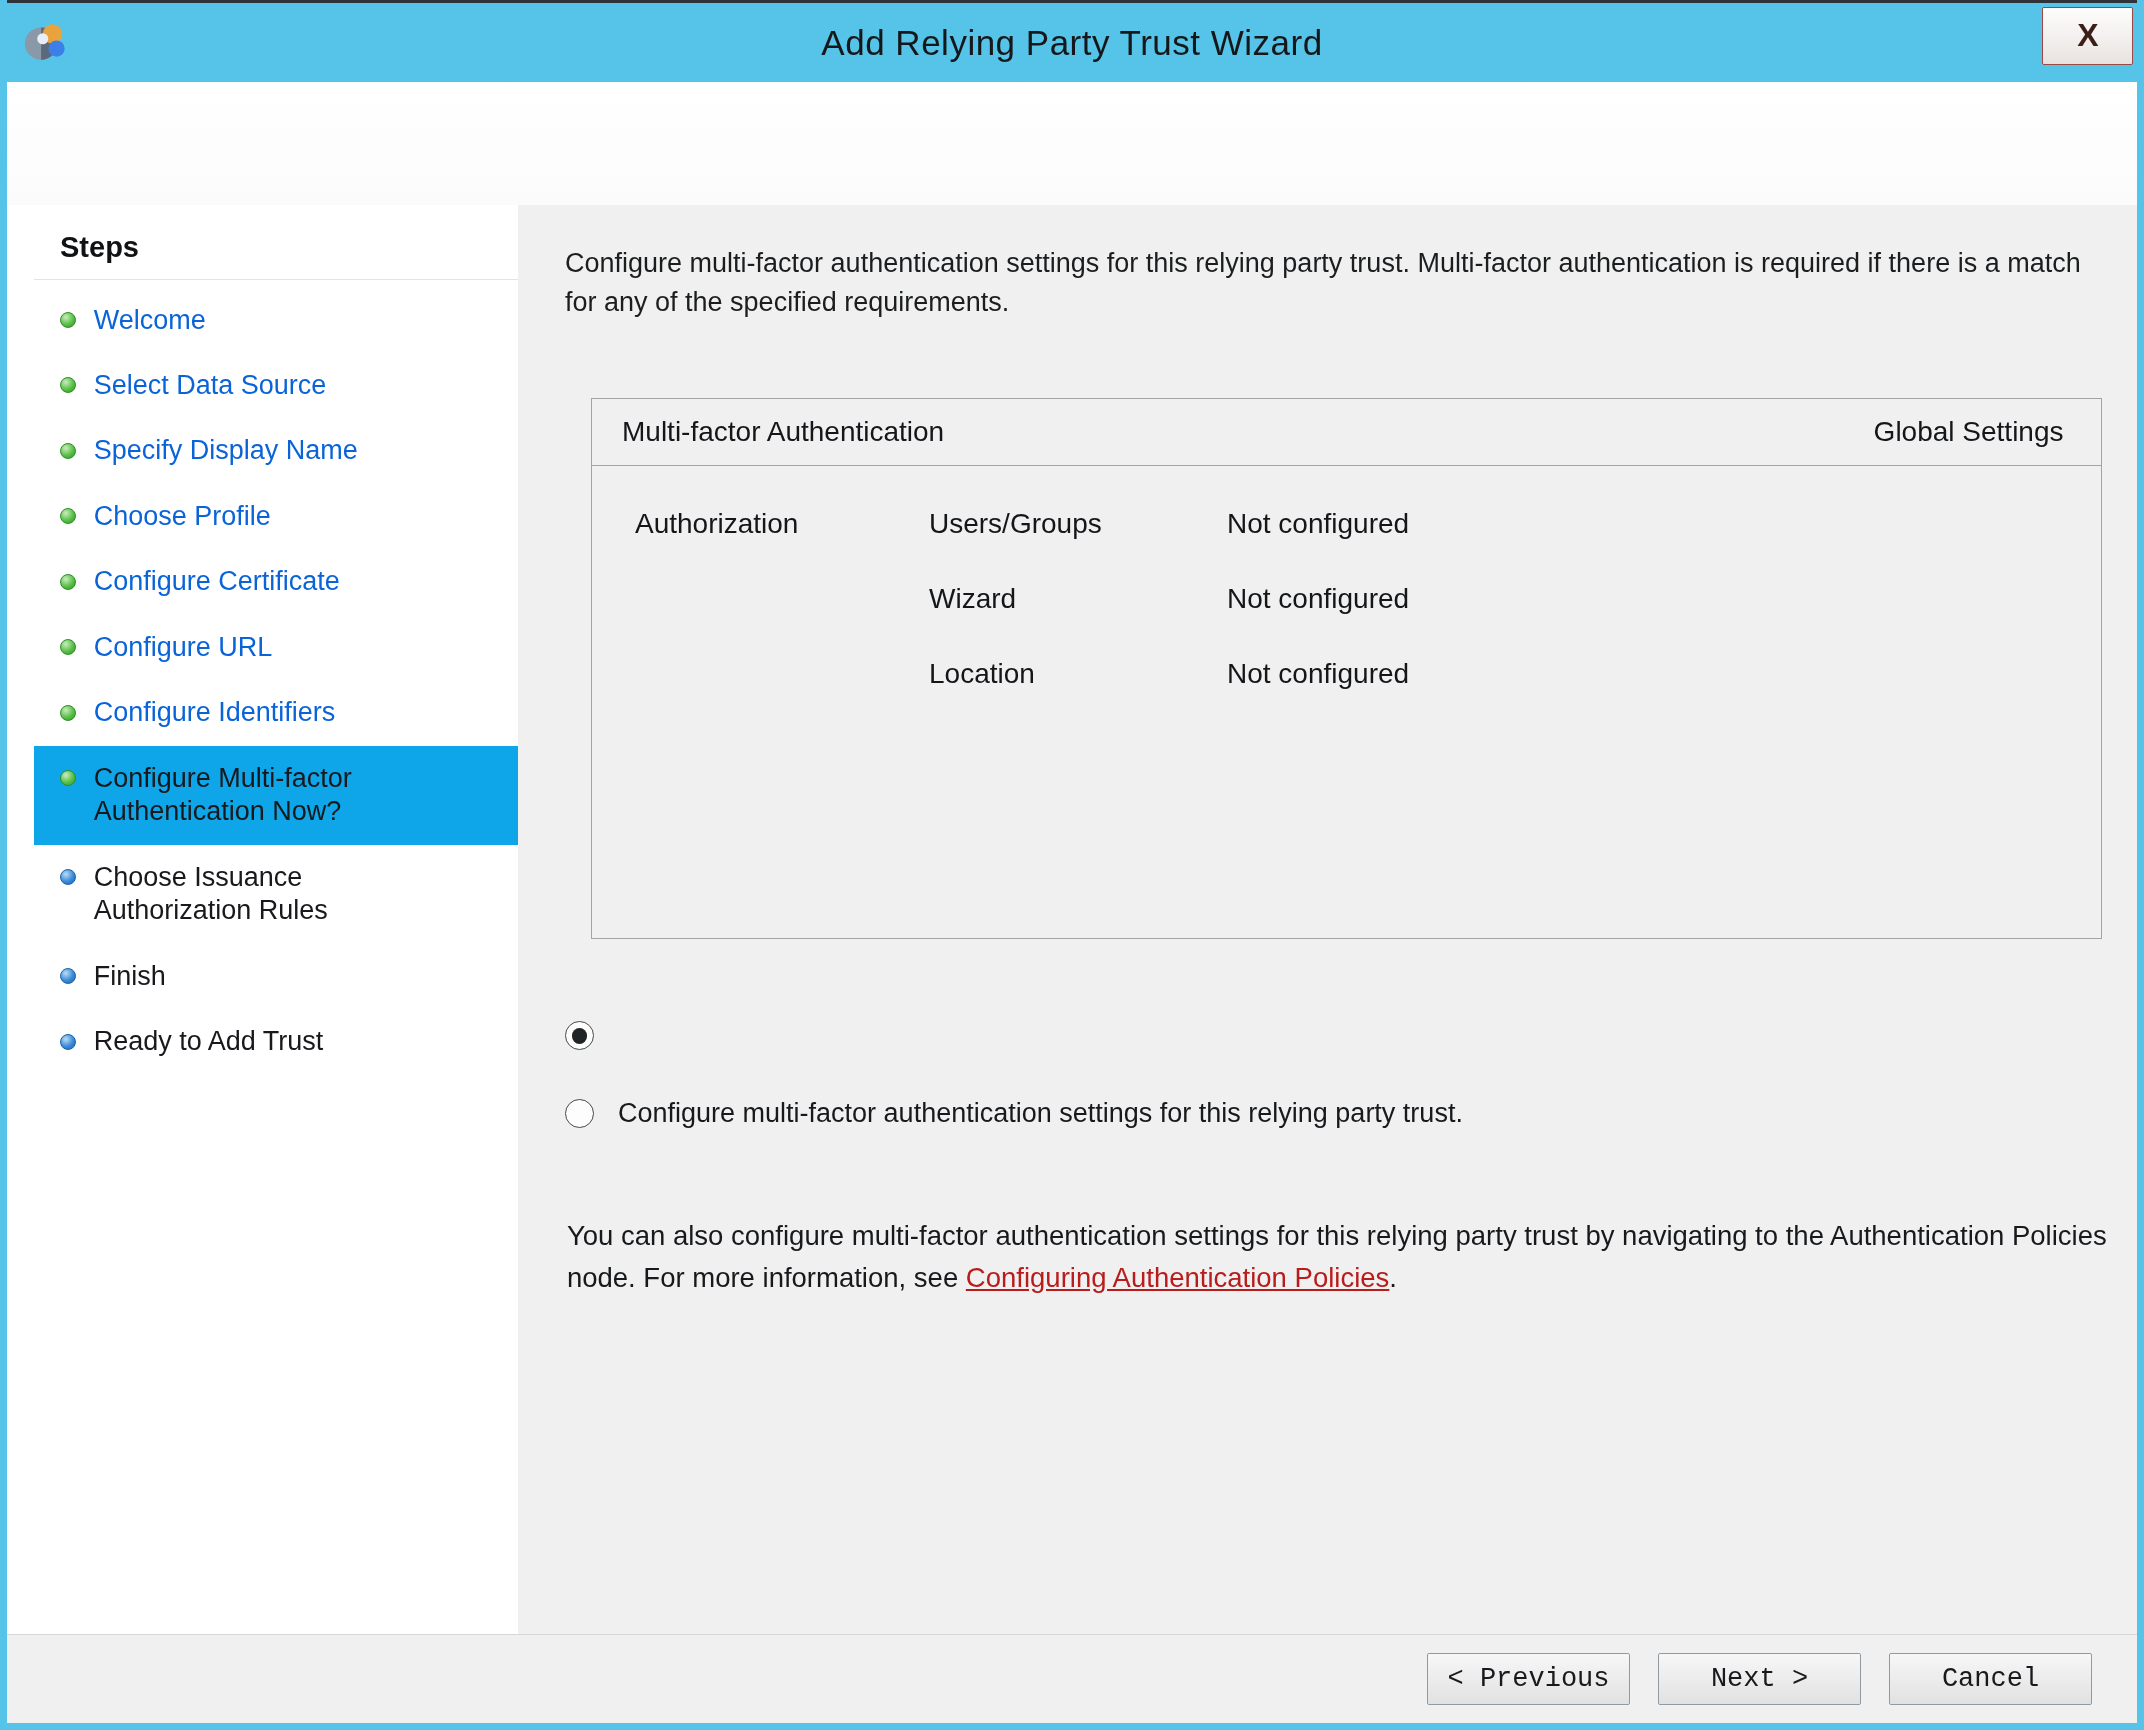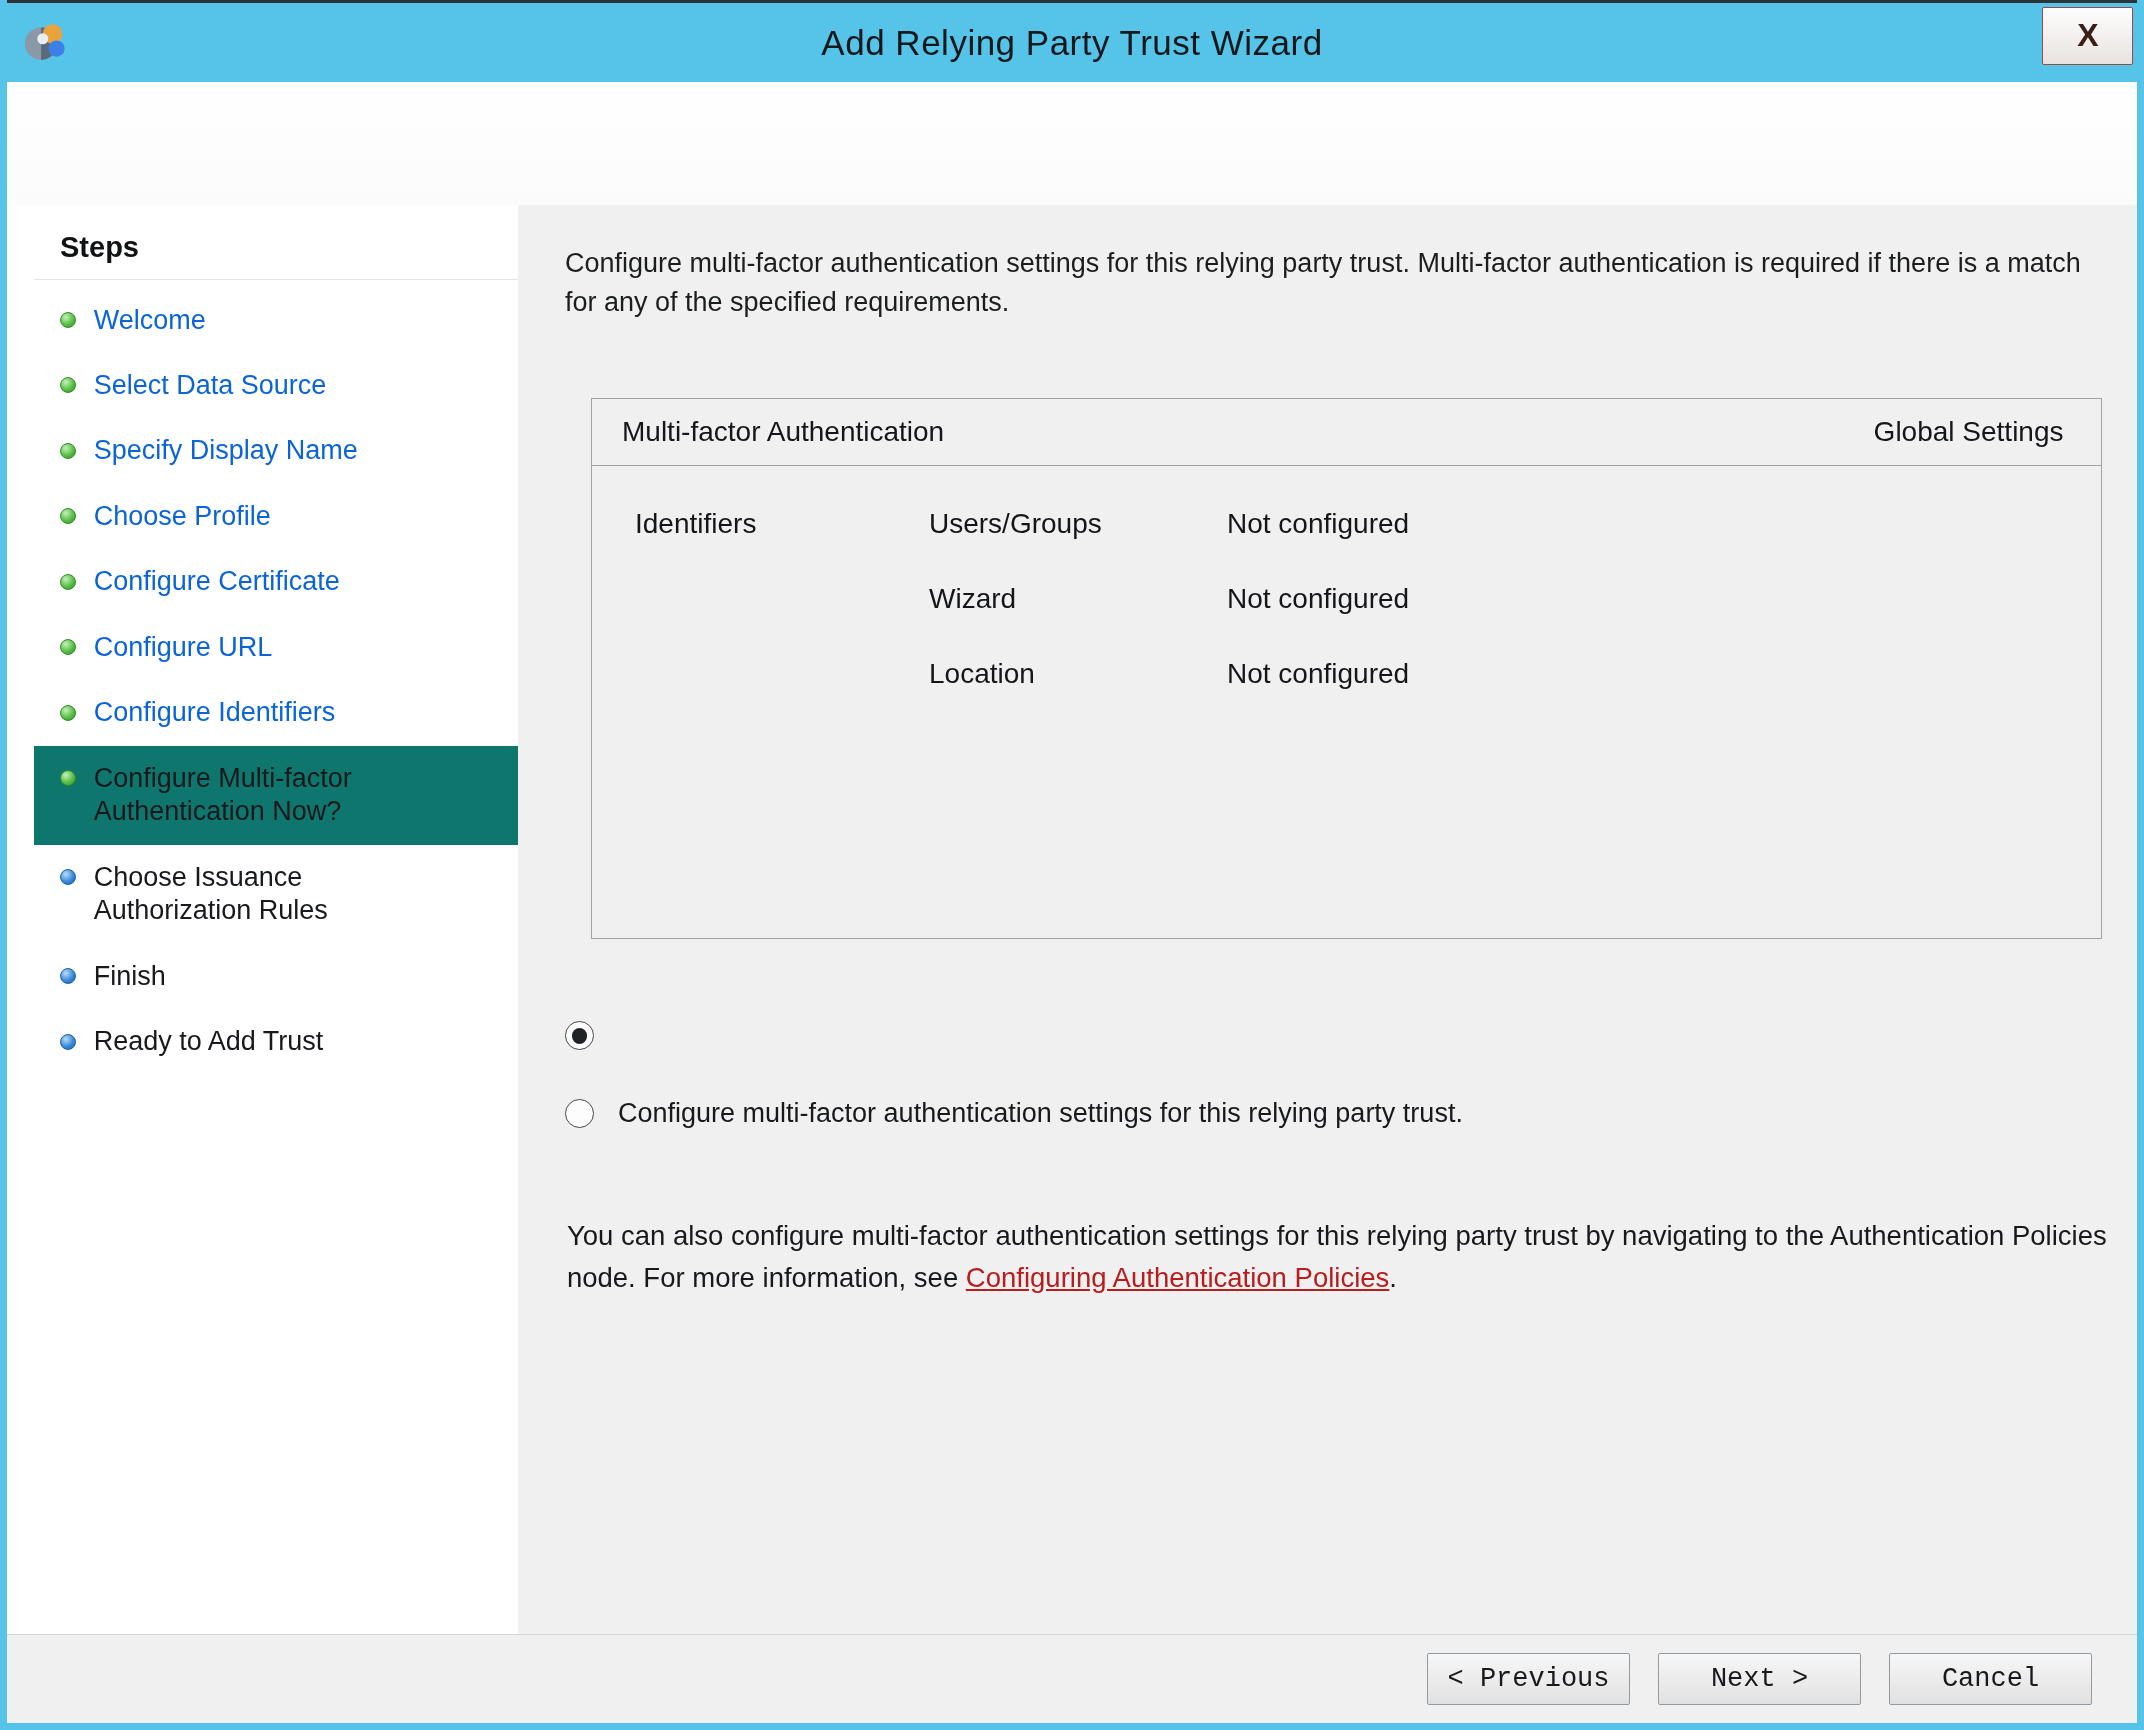--- a/index.html
+++ b/index.html
@@ -64,21 +64,21 @@
   .dot.done {
     background:radial-gradient(circle at 35% 30%, #c9eebc, #58bf47 55%, #2f9423);
     border:0.9px solid #2f8f27;
   }
   .dot.pending {
     background:radial-gradient(circle at 35% 30%, #b9ddf6, #3a8ad8 55%, #1864b0);
     border:0.9px solid #1b62a8;
   }
   .step.done { cursor:pointer; }
   .step.done .label { color:#0a64d8; }
-  .step.current { background:#0f766e; }
+  .step.current { background:#0ea5e9; }
 
   
   .main {
     flex:1 1 auto; background:#f0f0f0;
     padding:39px 28px 0 47px;
     overflow:hidden;
   }
   .intro { font-size:27px; color:#1b1d1f; line-height:1.45; max-width:1548px; }
 
   .panel {
@@ -217,21 +217,21 @@
     <div class="main">
       <p class="intro">Configure multi-factor authentication settings for this relying party trust. Multi-factor authentication is required if there is a match for any of the specified requirements.</p>
 
       <div class="panel">
         <div class="panel-header">
           <span>Multi-factor Authentication</span>
           <span>Global Settings</span>
         </div>
         <div class="panel-body">
           <div class="prow">
-            <span>Identifiers</span>
+            <span>Authorization</span>
             <span>Users/Groups</span>
             <span>Not configured</span>
           </div>
           <div class="prow">
             <span></span>
             <span>Wizard</span>
             <span>Not configured</span>
           </div>
           <div class="prow">
             <span></span>

